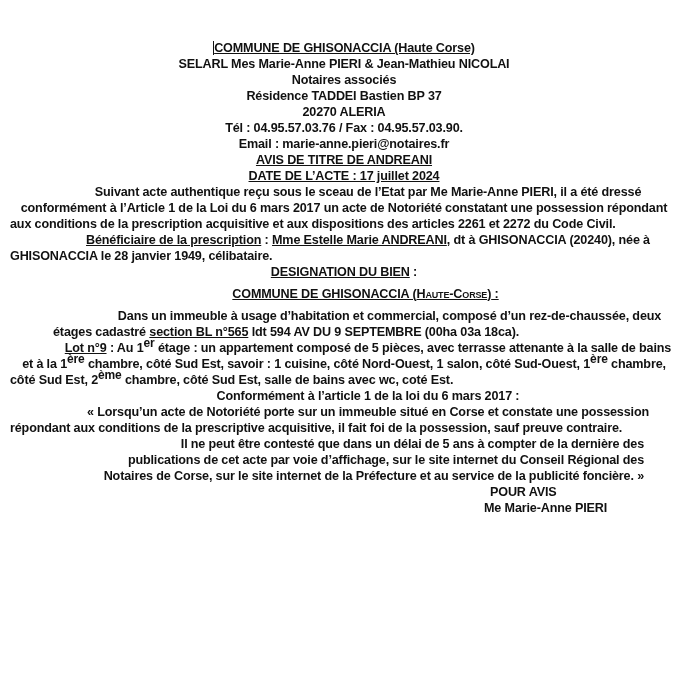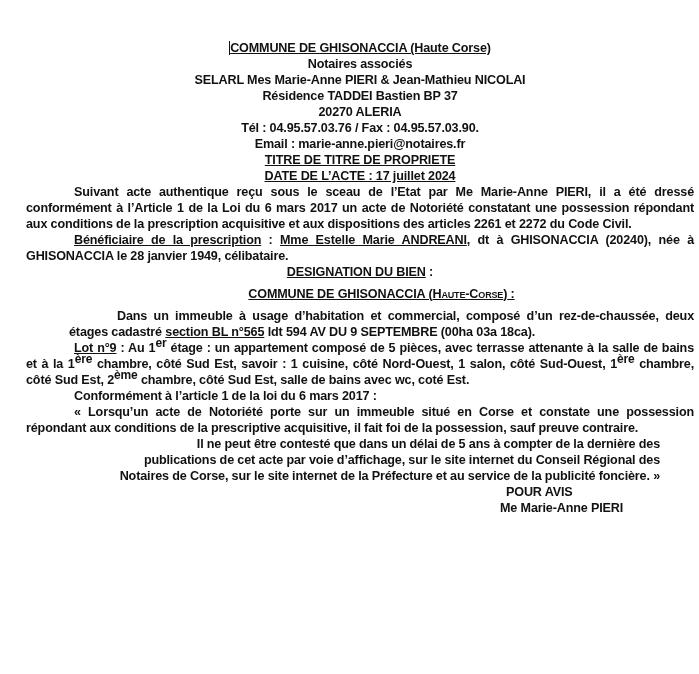--- a/index.html
+++ b/index.html
@@ -1,50 +1,50 @@
 <!DOCTYPE html>
 <html><head>
 <meta charset="utf-8">
 <style>
   html, body { margin: 0; padding: 0; background: #ffffff; }
   body { width: 699px; height: 674px; overflow: hidden; position: relative; }
   .doc {
-    position: absolute; left: 26px; top: 40px; width: 668px;
+    position: absolute; left: 10px; top: 40px; width: 668px;
     font-family: "Liberation Sans", sans-serif;
     font-weight: bold; color: #111111;
     font-size: 12.6px; line-height: 16px;
     letter-spacing: -0.15px;
   }
   .c { text-align: center; }
   .u { text-decoration: underline; }
   .j { text-align: justify; text-align-last: left; }
-  .ind { text-indent: 48px; }
+  .ind { text-indent: 48px; text-align: center; }
   .sc { font-variant: small-caps; }
   sup { font-size: 12px; line-height: 0; vertical-align: 5px; }
   .gap6 { margin-top: 6px; margin-left: 43px; }
   .block-centered { width: 600px; margin-left: 34px; }
   .block-centered p { margin: 0; text-align: right; }
   .sig { position: absolute; left: 480px; }
   p { margin: 0; }
   .cursor { border-left: 1px solid #111; margin-right: 0px; }
 </style>
 </head>
 <body>
 
 <div class="doc">
 
   <div class="c">
     <div><span class="cursor"></span><span class="u">COMMUNE DE GHISONACCIA (Haute Corse)</span></div>
+    <div>SELARL Mes Marie-Anne PIERI &amp; Jean-Mathieu NICOLAI</div>
     <div>Notaires associés</div>
-    <div>SELARL Mes Marie-Anne PIERI &amp; Jean-Mathieu NICOLAI</div>
     <div>Résidence TADDEI Bastien BP 37</div>
     <div>20270 ALERIA</div>
     <div>Tél : 04.95.57.03.76 / Fax : 04.95.57.03.90.</div>
     <div>Email : marie-anne.pieri@notaires.fr</div>
-    <div class="u">TITRE DE TITRE DE PROPRIETE</div>
+    <div class="u">AVIS DE TITRE DE ANDREANI</div>
     <div class="u">DATE DE L’ACTE : 17 juillet 2024</div>
   </div>
 
   <p class="j ind">Suivant acte authentique reçu sous le sceau de l’Etat par Me Marie-Anne PIERI, il a été dressé conformément à l’Article 1 de la Loi du 6 mars 2017 un acte de Notoriété constatant une possession répondant aux conditions de la prescription acquisitive et aux dispositions des articles 2261 et 2272 du Code Civil.</p>
 
   <p class="j ind"><span class="u">Bénéficiaire de la prescription</span><span> : </span><span class="u">Mme Estelle Marie ANDREANI</span><span>, dt à GHISONACCIA (20240), née à GHISONACCIA le 28 janvier 1949, célibataire.</span></p>
 
   <div class="c"><span class="u">DESIGNATION DU BIEN</span><span> :</span></div>
 
   <div class="c gap6"><span class="u"><span>COMMUNE DE GHISONACCIA (</span><span class="sc">Haute-Corse</span><span>)</span><span> :</span></span></div>

